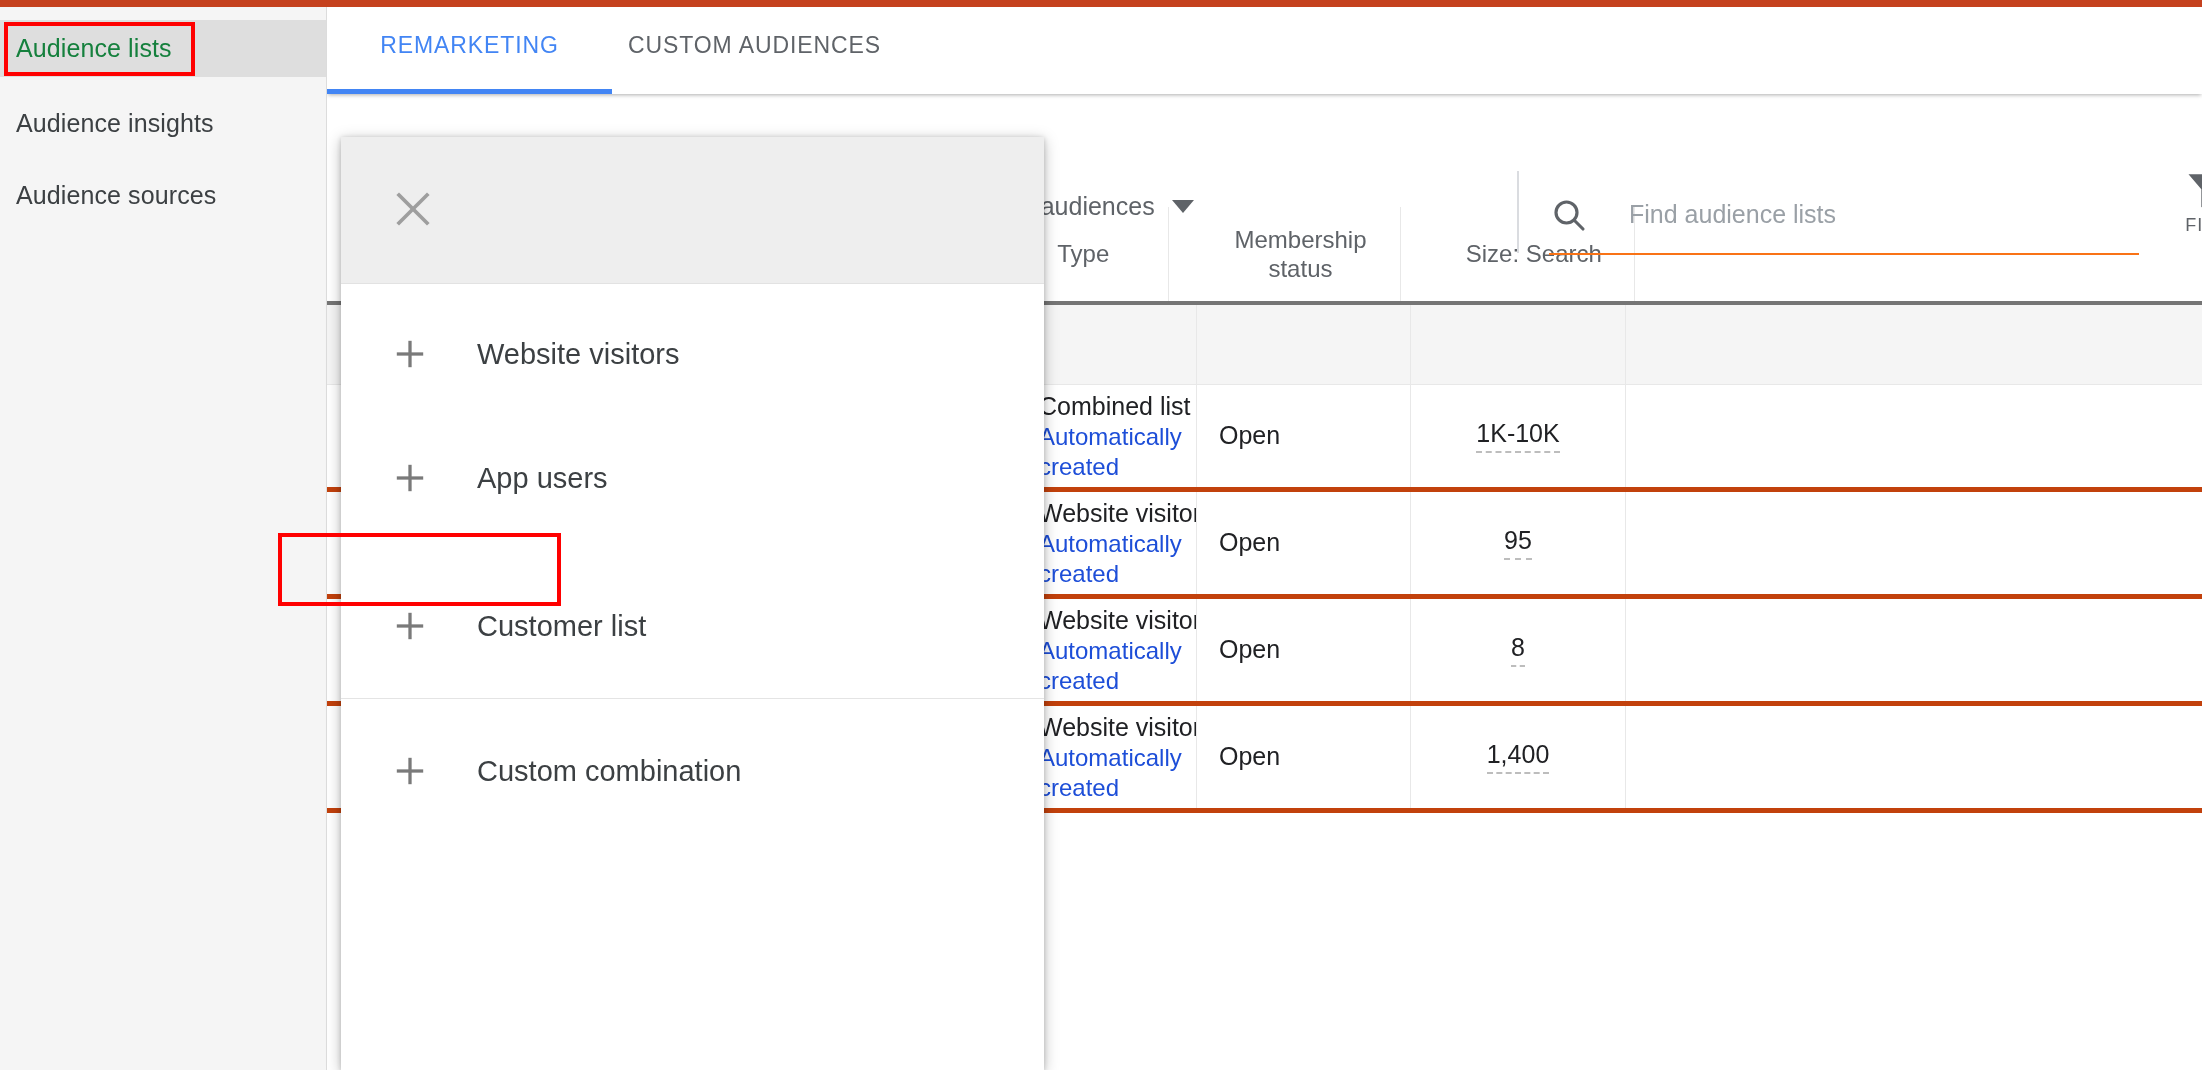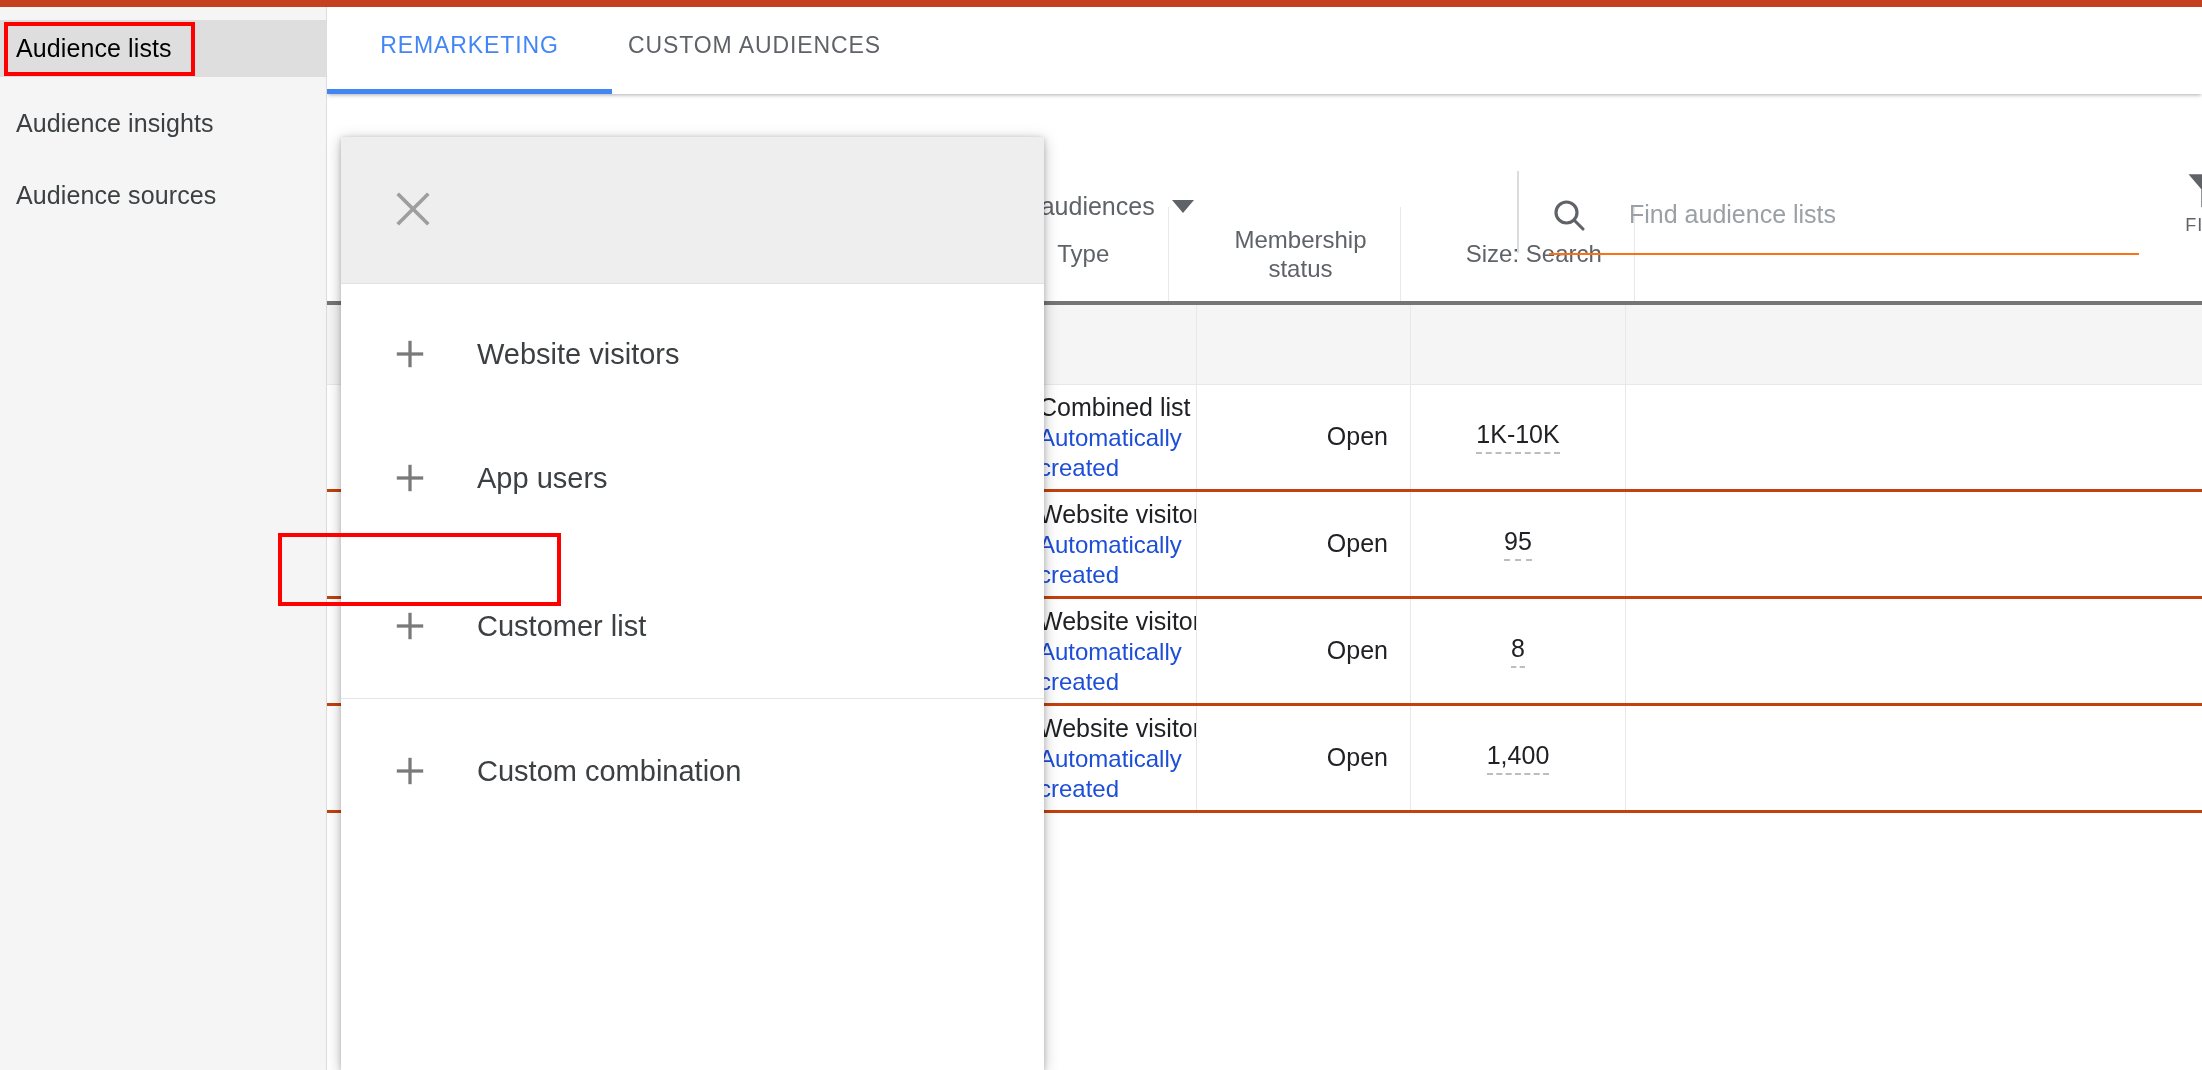--- a/index.html
+++ b/index.html
@@ -60,21 +60,21 @@
     padding-left: 16px;
     font-size: 25px;
     color: #3c4043;
     letter-spacing: 0.1px;
     white-space: nowrap;
   }
   .nav-item.active {
     background: #dedede;
   }
   .nav-item.active .nav-label {
-    color: #000000;
+    color: #15803d;
   }
   #nav-0 { top: 20px; height: 57px; }
   #nav-1 { top: 96px; }
   #nav-2 { top: 168px; }
 
   
   .anno-box {
     position: absolute;
     border: 4px solid #ff0000;
     box-sizing: border-box;
@@ -235,35 +235,35 @@
     color: #5f6368;
     line-height: 1.22;
   }
   .summary-row {
     height: 80px;
     background: #f5f5f5;
     border-bottom: 1px solid #e8e8e8;
   }
   .tbody-row {
     height: 107px;
-    border-bottom: 3px solid #c2410c;
+    border-bottom: 5px solid #c2410c;
     background: #ffffff;
   }
   .tcell {
     box-sizing: border-box;
     padding: 0 22px;
     border-right: 1px solid #e8e8e8;
     display: flex;
     flex-direction: column;
     justify-content: center;
     overflow: hidden;
   }
   .c-name   { width: 690px; border-right: 1px solid #e8e8e8; }
   .c-type   { width: 180px; }
-  .c-member { width: 214px; align-items: flex-end; }
+  .c-member { width: 214px; }
   .c-size   { width: 215px; align-items: center; text-align: right; }
   .c-rest   { width: 576px; border-right: none; }
 
   .cell-main {
     font-size: 25px;
     color: #202124;
     white-space: nowrap;
     line-height: 1.25;
   }
   .cell-sub {

